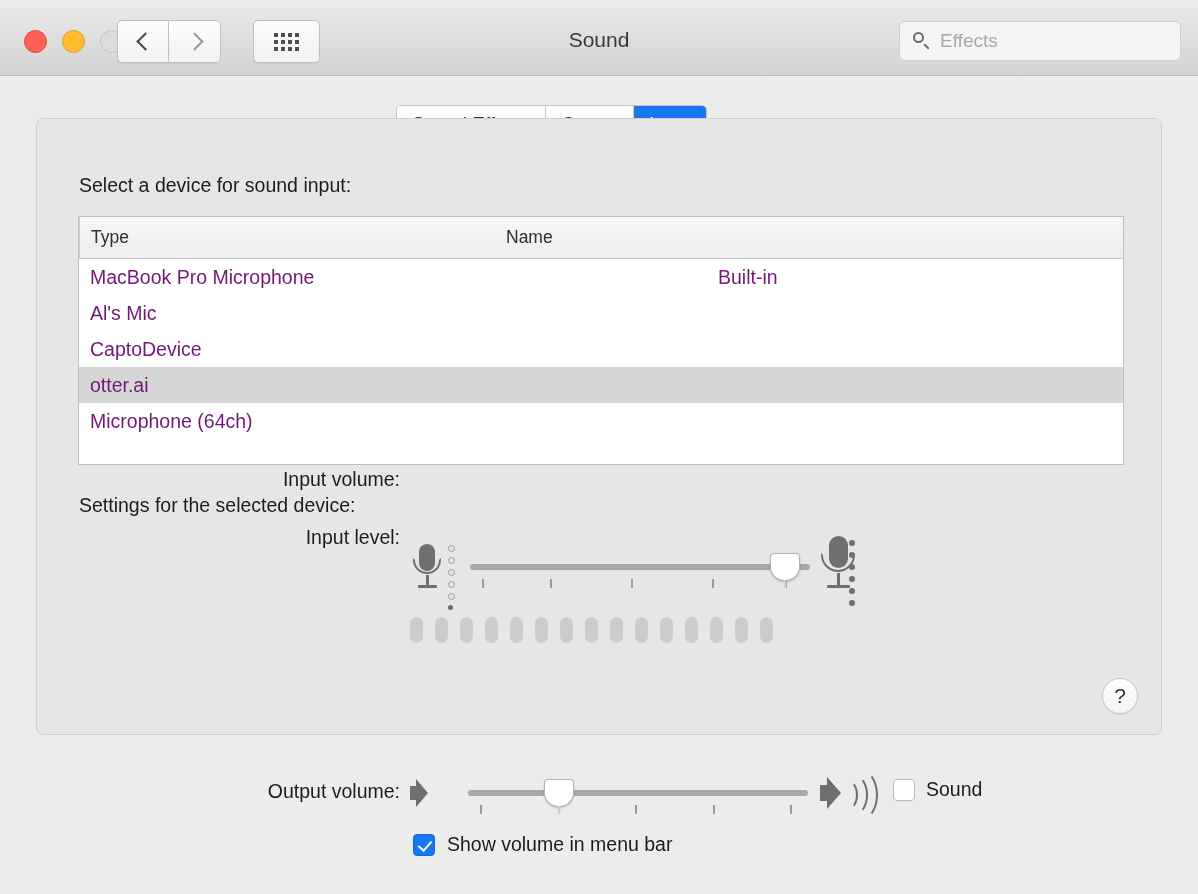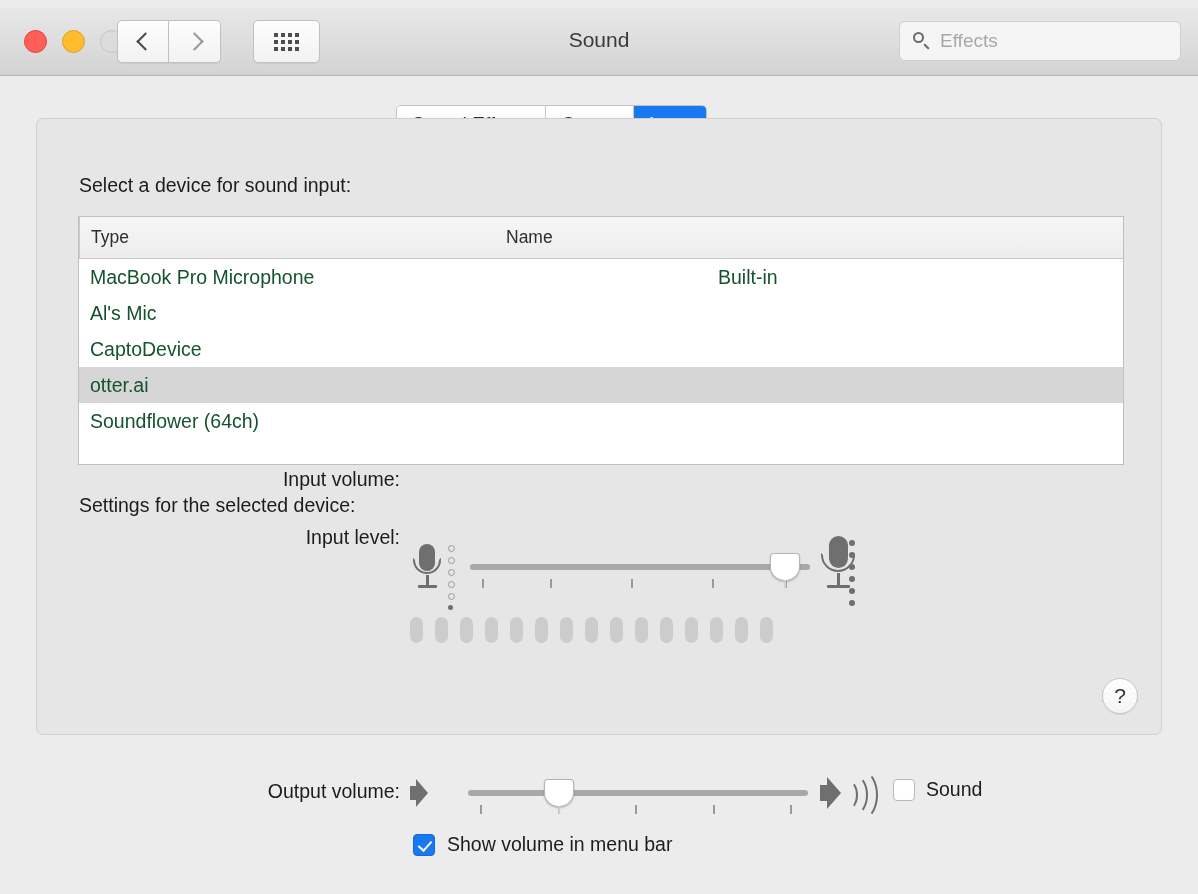--- a/index.html
+++ b/index.html
@@ -129,21 +129,21 @@
   }
   .th {
     font-size: 17.5px; color: #2e2e2e;
     display: flex; align-items: center; padding-left: 11px;
     box-sizing: border-box;
   }
   .th.name { width: 628px; }
   .th.type { flex: 1; border-left: 1px solid #ccc; }
   .trow { display: flex; height: 36px; align-items: center; }
   .trow.selected { background: #d6d6d6; }
-  .cell { font-size: 19.5px; color: #14532d; padding-left: 11px; box-sizing: border-box; }
+  .cell { font-size: 19.5px; color: #701a75; padding-left: 11px; box-sizing: border-box; }
   .cell.name { width: 628px; }
   .cell.type { flex: 1; }
 
   
   .settings-heading {
     position: absolute; left: 42px; top: 375px;
     font-size: 19.5px; color: #1c1c1c;
   }
   .row-label {
     position: absolute; font-size: 19.5px; color: #1c1c1c;
@@ -330,21 +330,21 @@
       </div>
       <div class="trow">
         <div class="cell name">CaptoDevice</div>
         <div class="cell type"></div>
       </div>
       <div class="trow selected">
         <div class="cell name">otter.ai</div>
         <div class="cell type"></div>
       </div>
       <div class="trow">
-        <div class="cell name">Soundflower (64ch)</div>
+        <div class="cell name">Microphone (64ch)</div>
         <div class="cell type"></div>
       </div>
     </div>
 
     <div class="settings-heading">Settings for the selected device:</div>
   </div>
 
   <div class="row-label lbl-invol">Input volume:</div>
 
   <div class="mic mic-small">

